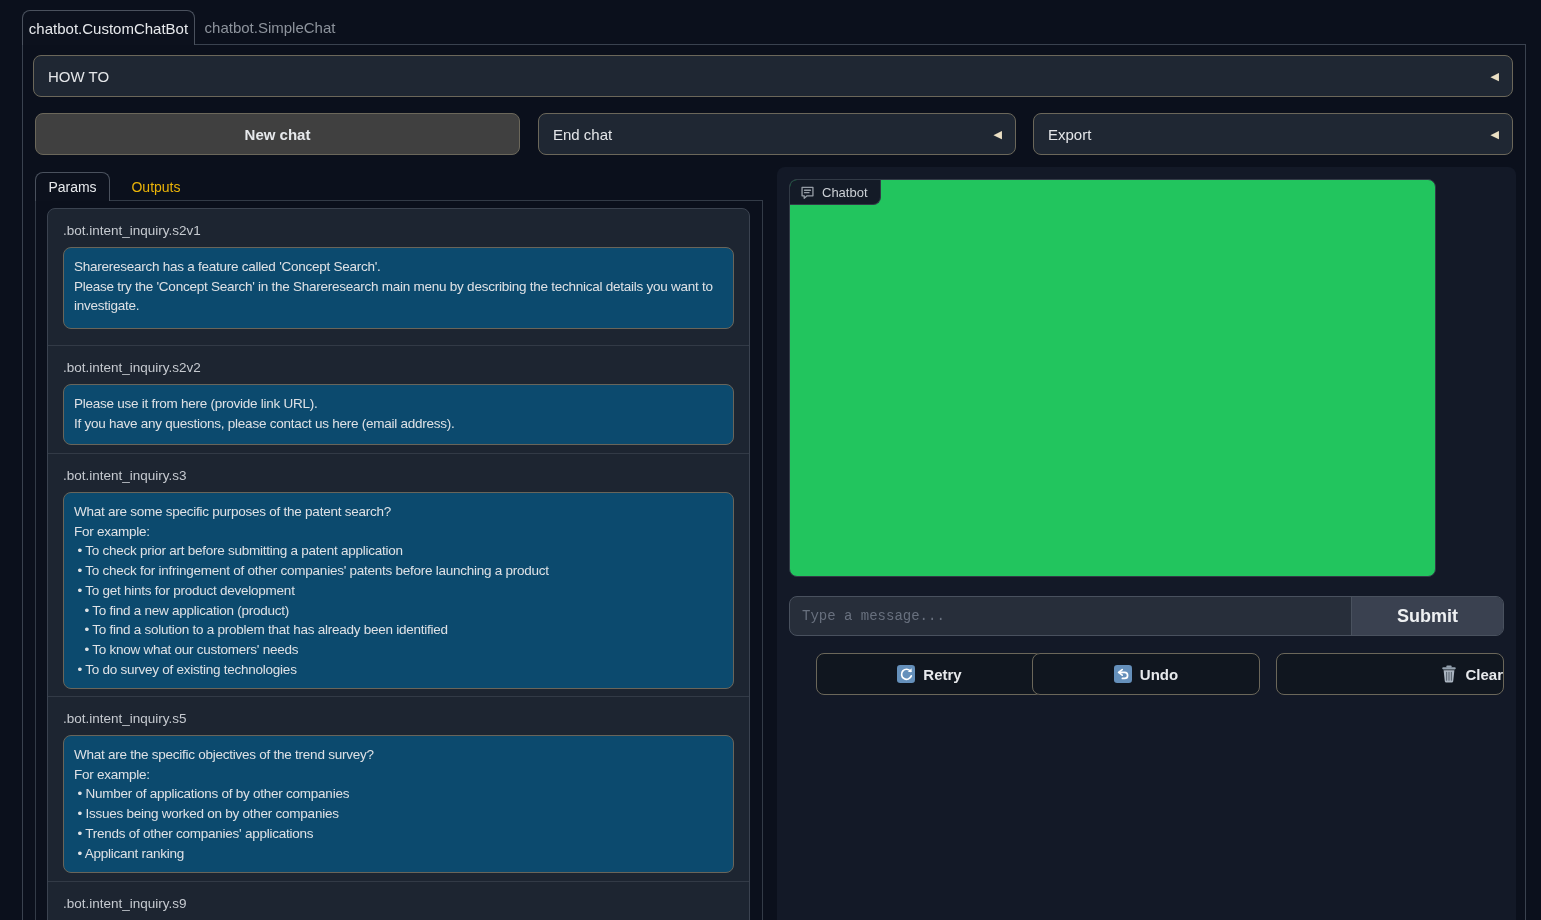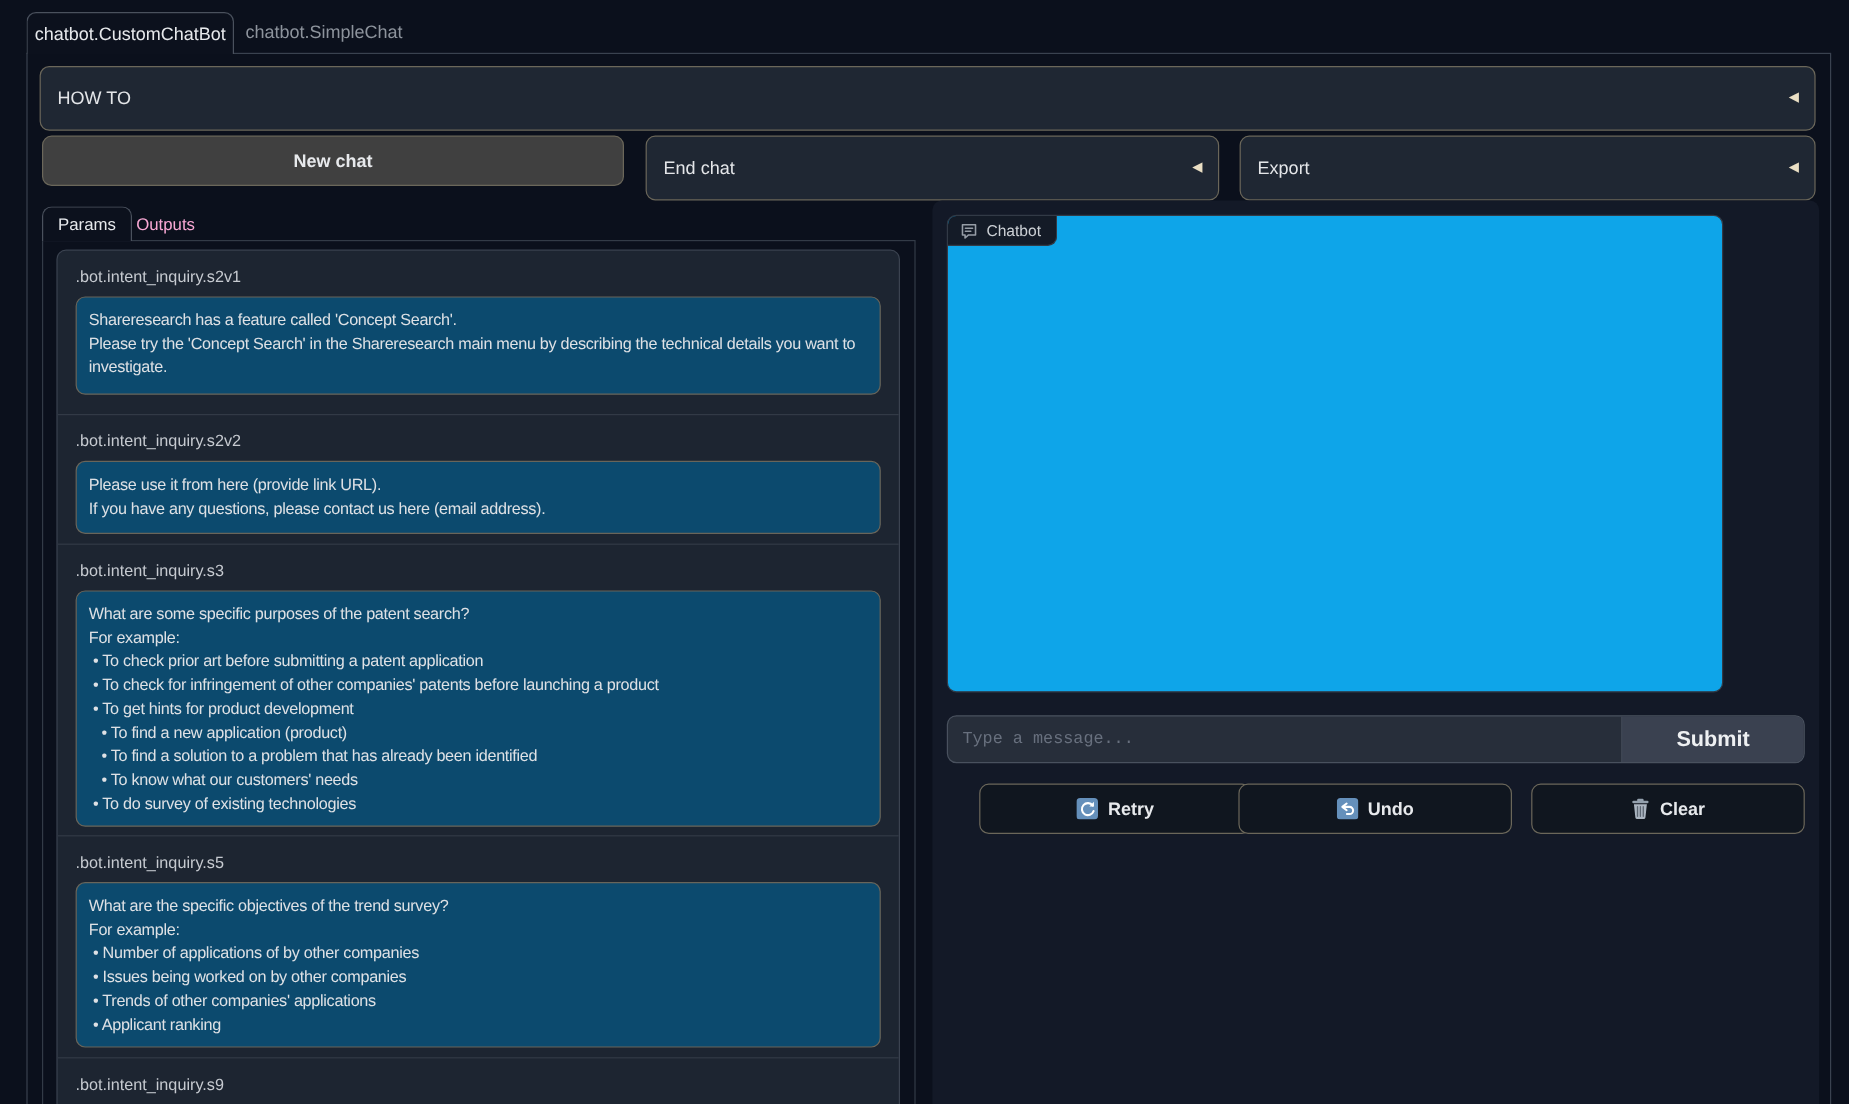--- a/index.html
+++ b/index.html
@@ -10,75 +10,75 @@
   
   .tabitem-frame { position:absolute; left:22px; top:44px; width:1504px; height:890px;
                    border:1px solid #3a424f; background:transparent; }
   .top-tab { position:absolute; top:10px; height:35px; display:flex; align-items:center; justify-content:center;
              font-size:15px; z-index:3; }
   .top-tab.active { left:22px; width:173px; background:#0c111d; border:1px solid #4a515d; border-bottom:none;
                     border-radius:8px 8px 0 0; color:#e7e9ec; }
   .top-tab.inactive { left:196px; width:148px; color:#8d939c; cursor:pointer; }
 
   
-  .accordion { position:absolute; height:54px; background:#1f2733; border:1px solid #6b675a; border-radius:8px;
+  .accordion { position:absolute; height:42px; background:#1f2733; border:1px solid #6b675a; border-radius:8px;
                display:flex; align-items:center; padding:0 14px; font-size:15px; color:#e4e6e9; cursor:pointer; }
   .accordion .arrow { position:absolute; right:13px; top:50%; transform:translateY(-50%);
                       font-size:11px; color:#eadfc4; line-height:1; }
   #acc-howto { left:33px; top:55px; width:1480px; }
   #acc-endchat { left:538px; top:113px; width:478px; }
   #acc-export { left:1033px; top:113px; width:480px; }
   #btn-newchat { position:absolute; left:35px; top:113px; width:485px; height:42px; background:#404040;
                  border:1px solid #6b675a; border-radius:8px; display:flex; align-items:center; justify-content:center;
                  font-size:15px; font-weight:700; color:#e7e9ec; cursor:pointer; }
 
   
   .subtab-frame { position:absolute; left:35px; top:200px; width:728px; height:730px;
                   border:1px solid #333b47; background:transparent; }
   .sub-tab { position:absolute; height:29px; display:flex; align-items:center; justify-content:center;
              font-size:14px; z-index:3; }
   .sub-tab.active { left:35px; top:172px; width:75px; background:#0c111d; border:1px solid #4a515d; border-bottom:none;
                     border-radius:8px 8px 0 0; color:#e7e9ec; }
-  .sub-tab.inactive { left:96px; top:172px; width:84px; color:#f9a8d4; cursor:pointer; }
+  .sub-tab.inactive { left:114px; top:172px; width:84px; color:#eab308; cursor:pointer; }
 
   
   #params-form { position:absolute; left:47px; top:208px; width:703px; height:720px;
                  background:#1d2531; border:1px solid #3b4350; border-radius:8px 8px 0 0; overflow:hidden; z-index:2; }
   .field-block { padding:13px 15px 0 15px; }
   .field-block + .field-block { border-top:1px solid #323a46; }
   .field-label { font-size:13.5px; color:#c6cad0; line-height:17px; margin-bottom:8px; }
   .field-text { display:block; width:100%; background:#0c4a6e; border:1px solid #69655a; border-radius:8px;
                 padding:9px 10px; color:#dee1e5; font-family:"Liberation Sans", sans-serif;
                 font-size:13.5px; line-height:19.7px; letter-spacing:-0.25px; white-space:pre-wrap;
                 resize:none; overflow:hidden; outline:none; }
   #fb1 { height:136px; } #fb2 { height:108px; } #fb3 { height:243px; } #fb4 { height:185px; } #fb5 { height:48px; }
   #fb1 .field-text { height:82px; } #fb2 .field-text { height:61px; } #fb3 .field-text { height:197px; }
   #fb4 .field-text { height:138px; }
 
   
   #right-panel { position:absolute; left:777px; top:167px; width:739px; height:763px; background:#131927; border-radius:8px; }
-  #chat-panel { position:absolute; left:12px; top:12px; width:647px; height:398px; background:#0ea5e9;
+  #chat-panel { position:absolute; left:12px; top:12px; width:647px; height:398px; background:#22c55e;
                 border:1px solid #323a46; border-radius:8px; }
   #chat-chip { position:absolute; left:0; top:0; height:25px; display:flex; align-items:center; gap:7px;
                padding:0 12px 0 10px; background:#141b27; border-right:1px solid #323a46; border-bottom:1px solid #323a46;
                border-radius:7px 0 8px 0; font-size:13px; color:#ccd0d5; }
 
   #composer { position:absolute; left:12px; top:429px; width:715px; height:40px; background:#272e3a;
               border:1px solid #49515e; border-radius:8px; }
   #composer input { position:absolute; left:0; top:0; width:561px; height:100%; background:transparent; border:none;
                     outline:none; padding:0 12px; font-family:Liberation Mono, monospace; font-size:14px; color:#dde0e4; }
   #composer input::placeholder { color:#68707e; }
   #submit-btn { position:absolute; right:0; top:0; width:152px; height:100%; background:#3a4150;
                 border-left:1px solid #49515e; border-radius:0 7px 7px 0; display:flex; align-items:center;
                 justify-content:center; font-size:18px; font-weight:700; color:#eef0f2; cursor:pointer; }
 
   .chat-ctrl { position:absolute; top:486px; height:42px; background:#10161f; border:1px solid #6b675a;
                border-radius:8px; display:flex; align-items:center; justify-content:center; gap:8px;
                font-size:15px; font-weight:700; color:#e7e9ec; cursor:pointer; }
-  #ctrl-retry { left:12px; width:227px;margin-left:27px; } #ctrl-undo { left:255px; width:228px; } #ctrl-clear { left:499px; width:228px; }
+  #ctrl-retry { left:12px; width:227px;margin-left:27px; } #ctrl-undo { left:255px; width:228px; } #ctrl-clear { left:499px; width:228px;justify-content:flex-end; }
 
   .ico { flex:0 0 auto; display:block; }
 </style>
 </head>
 <body>
 
 <div id="app">
 
   <div class="tabitem-frame"></div>
 

